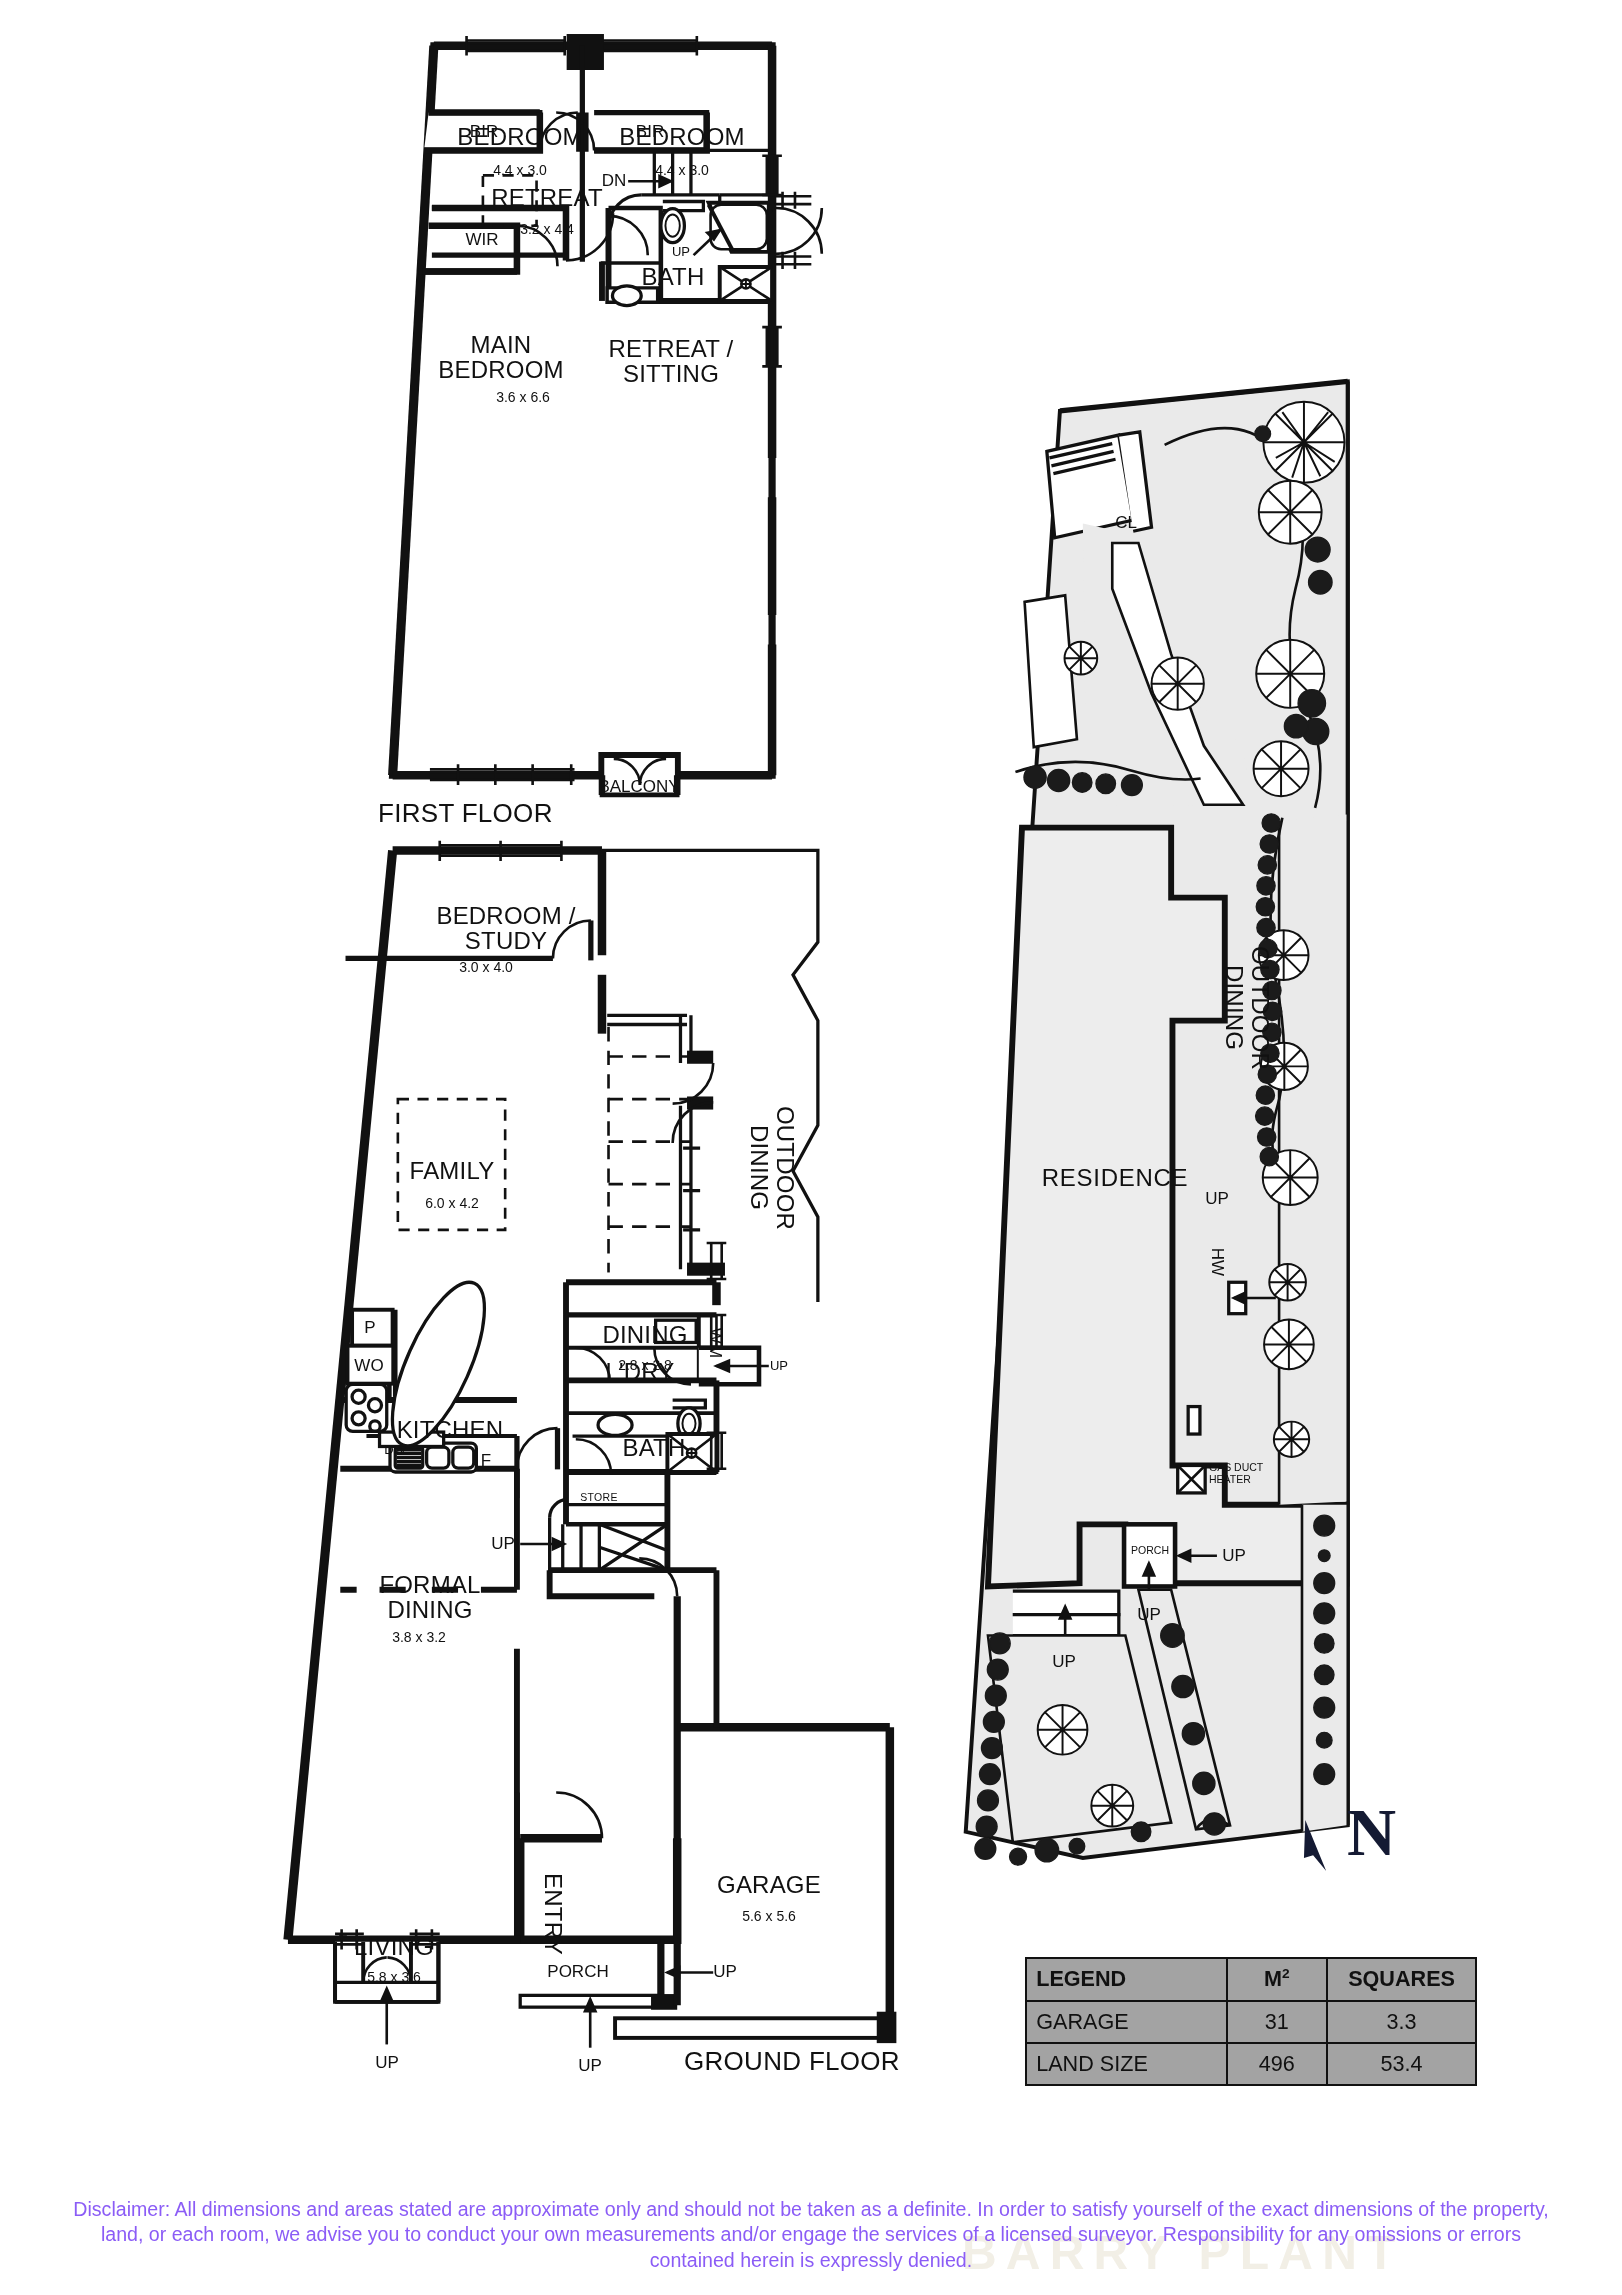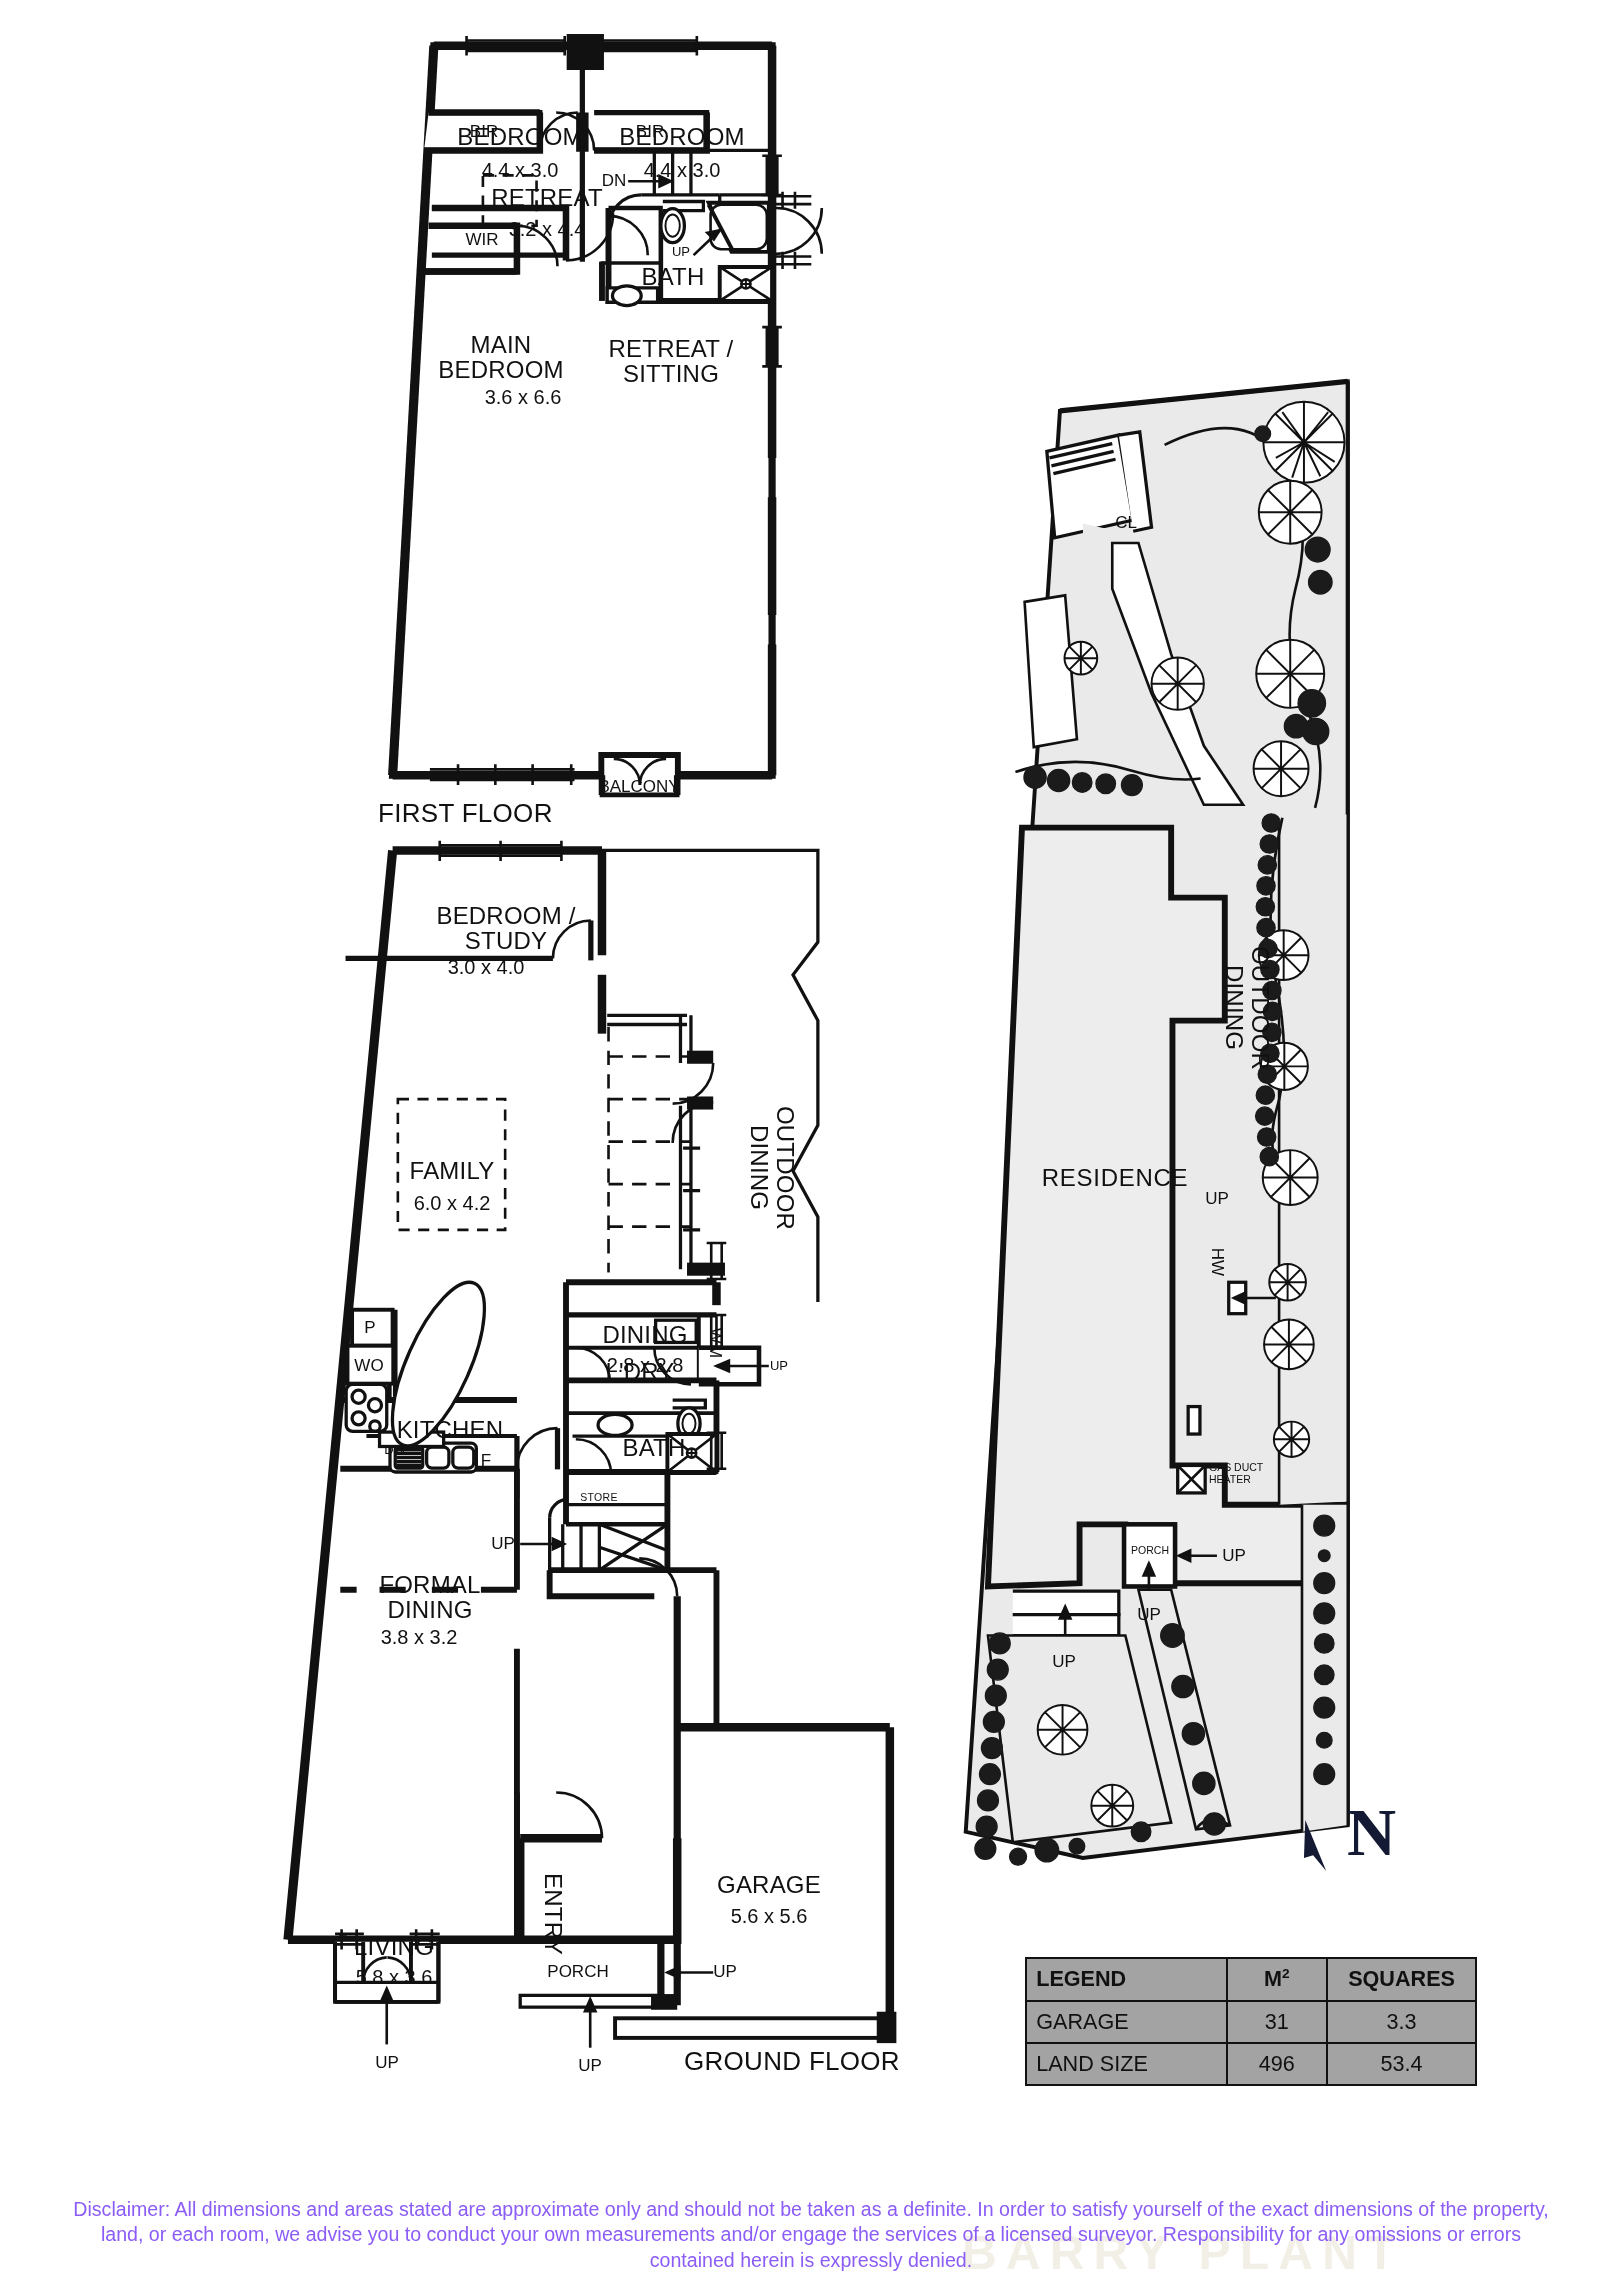--- a/index.html
+++ b/index.html
@@ -9,21 +9,21 @@
     font-family:"Liberation Sans",sans-serif;color:#111;
   }
   #root{position:absolute;inset:0;}
   svg.plan{position:absolute;left:0;top:0;width:1622px;height:2295px;}
 
   
   .lbl{position:absolute;white-space:pre;line-height:1.04;color:#111;
        font-family:"Liberation Sans",sans-serif;text-align:center;}
   .lbl.c{transform:translate(-50%,-50%);}
   .room{font-size:24px;font-weight:400;letter-spacing:0.2px;}
-  .dim{font-size:20px;font-weight:400;}
+  .dim{font-size:14px;font-weight:400;}
   .small{font-size:17px;}
   .tiny{font-size:13px;}
   .xtiny{font-size:10.5px;}
   .floorname{font-size:26px;letter-spacing:0.3px;}
   .vert{writing-mode:vertical-rl;transform:translate(-50%,-50%) rotate(180deg);}
 
   
   #legend{position:absolute;left:1025px;top:1957px;width:452px;border-collapse:collapse;
           background:#a3a3a3;}
   #legend td,#legend th{border:2px solid #111;font-size:21.6px;padding:7.2px 9.2px;

